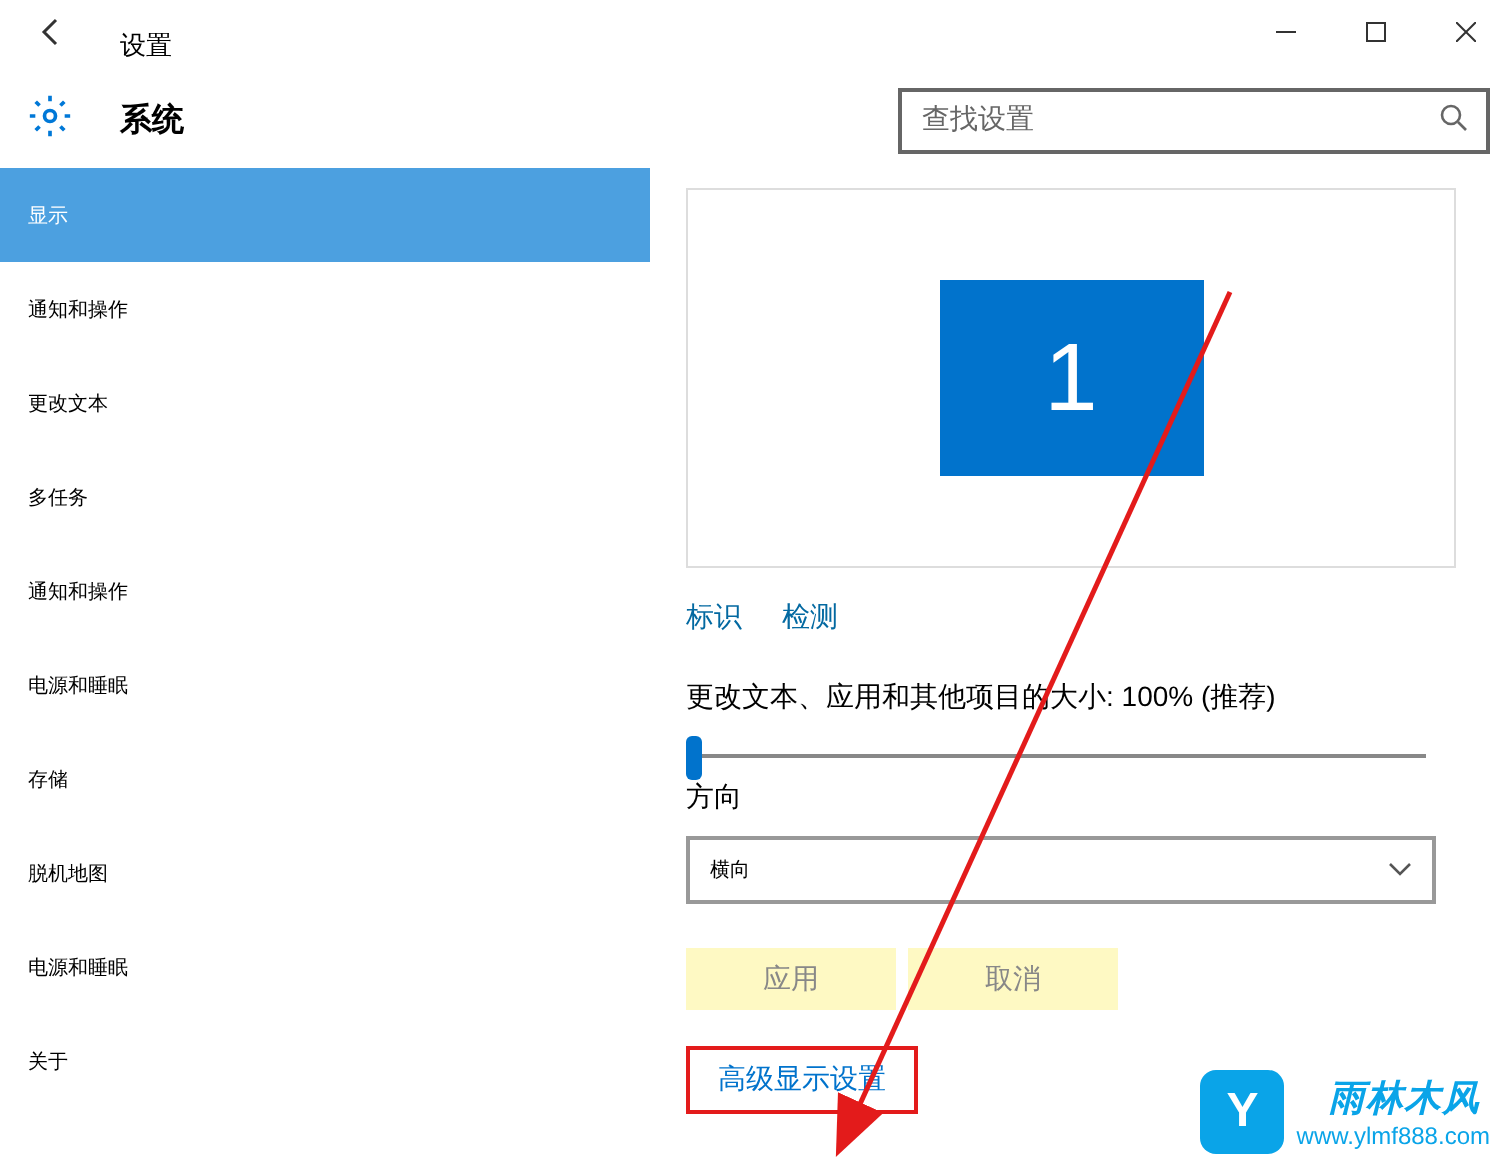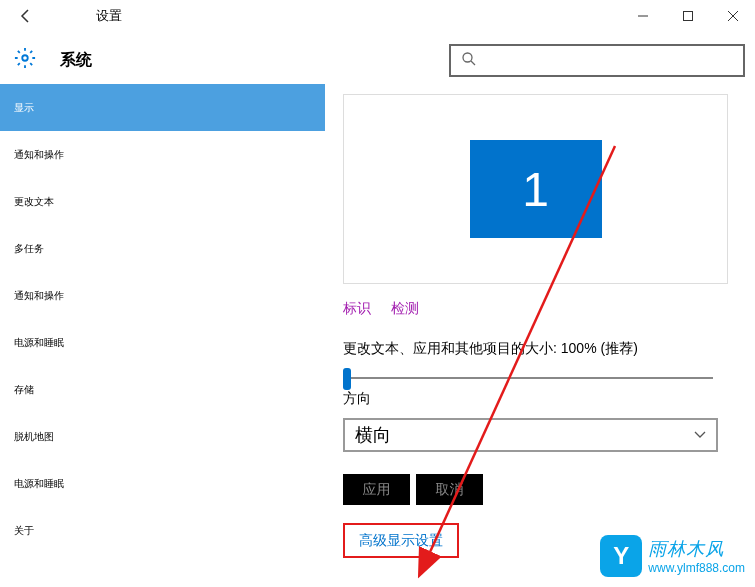--- a/index.html
+++ b/index.html
@@ -1,18 +1,18 @@
 <!DOCTYPE html>
 <html><head>
   <meta charset="utf-8">
   <style>
     * { margin: 0; padding: 0; box-sizing: border-box; font-family: "Microsoft YaHei", "Segoe UI", sans-serif; }
     body { width: 755px; height: 587px; background: #fff; position: relative; overflow: hidden; }
     
-    .titlebar { height: 32px; display: flex; align-items: center; padding-left: 10px; gap: 36px; }
+    .titlebar { height: 32px; display: flex; align-items: flex-end; padding-left: 10px; }
     .back-btn { width: 32px; height: 32px; display: flex; align-items: center; justify-content: center; font-size: 16px; cursor: pointer; }
     .title-text { margin-left: 18px; font-size: 13px; }
     .window-controls { margin-left: auto; display: flex; }
     .wc-btn { width: 45px; height: 32px; display: flex; align-items: center; justify-content: center; cursor: pointer; }
     .wc-btn svg { width: 10px; height: 10px; }
     
     .header-row { height: 48px; display: flex; align-items: center; padding: 0 10px 0 14px; margin-top: 4px; }
     .gear-icon { color: #0078d7; }
     .header-text { margin-left: 24px; font-size: 16px; font-weight: 600; }
     .search-box { margin-left: auto; width: 296px; height: 33px; border: 2px solid #666; display: flex; align-items: center; padding: 0 8px 0 10px; color: #666; }
@@ -22,42 +22,42 @@
     .main { display: flex; height: calc(100% - 84px); }
     .sidebar { width: 325px; }
     .nav-item { height: 47px; display: flex; align-items: center; padding-left: 14px; font-size: 10px; cursor: pointer; }
     .nav-item.selected { background: #4ca0e0; color: #fff; }
     
     .content { flex: 1; padding: 10px 10px 0 18px; position: relative; }
     .monitor-preview { width: 385px; height: 190px; border: 1px solid #ddd; display: flex; align-items: center; justify-content: center; margin-bottom: 16px; }
     .monitor-box { width: 132px; height: 98px; background: #0173cc; color: #fff; display: flex; align-items: center; justify-content: center; font-size: 48px; font-weight: 300; }
     
     .link-row { display: flex; gap: 20px; margin-bottom: 22px; }
-    .link { color: #a21caf; font-size: 14px; cursor: pointer; }
+    .link { color: #0369a1; font-size: 14px; cursor: pointer; }
     
     .label-text { font-size: 14px; margin-bottom: 10px; }
     .slider-wrap { width: 370px; margin-bottom: 20px; position: relative; }
     .slider-track { height: 2px; background: #888; position: relative; top: 9px; }
     .slider-thumb { position: absolute; left: 0; top: 0; width: 8px; height: 22px; background: #0173cc; border-radius: 3px; }
     
-    .select-box { width: 375px; height: 34px; border: 2px solid #999; display: flex; align-items: center; padding: 0 10px; font-size: 18px; cursor: pointer; margin-bottom: 22px; justify-content: space-between; }
+    .select-box { width: 375px; height: 34px; border: 2px solid #999; display: flex; align-items: center; padding: 0 10px; font-size: 10px; cursor: pointer; margin-bottom: 22px; justify-content: space-between; }
     .select-box .chev { margin-left: auto; font-size: 12px; color: #555; }
     
     .btn-row { display: flex; gap: 6px; margin-bottom: 18px; }
-    .btn { width: 67px; height: 31px; background: #000000; color: #888; display: flex; align-items: center; justify-content: center; font-size: 14px; cursor: pointer; }
+    .btn { width: 105px; height: 31px; background: #fef9c3; color: #888; display: flex; align-items: center; justify-content: center; font-size: 14px; cursor: pointer; }
     
     .adv-link-box { border: 2px solid #e31b1b; padding: 6px 14px; display: inline-block; }
     .adv-link { color: #0173cc; font-size: 14px; cursor: pointer; }
     
     .arrow-svg { position: absolute; top: 0; left: 0; pointer-events: none; }
     
     .watermark { position: absolute; right: 10px; bottom: 10px; display: flex; align-items: center; gap: 6px; }
     .wm-badge { width: 42px; height: 42px; background: #0aa4e8; border-radius: 8px; display: flex; align-items: center; justify-content: center; color: #fff; font-size: 24px; font-weight: bold; }
     .wm-text { display: flex; flex-direction: column; }
-    .wm-title { color: #0aa4e8; font-size: 18px; font-weight: normal; font-style: italic; letter-spacing: 1px; }
+    .wm-title { color: #0aa4e8; font-size: 18px; font-weight: bold; font-style: italic; letter-spacing: 1px; margin-left: 16px; }
     .wm-url { color: #0aa4e8; font-size: 12px; }
   </style>
 </head>
 <body>
 
 <div class="titlebar">
   <div class="back-btn">
     <svg width="16" height="16" viewBox="0 0 16 16">
         <path d="M10 2 L4 8 L10 14" stroke="#333" stroke-width="1.5" fill="none"></path>
       </svg>
@@ -85,20 +85,21 @@
 
 <div class="header-row">
   <span class="gear-icon">
     <svg width="22" height="22" viewBox="0 0 24 24" fill="none" stroke="#0078d7" stroke-width="2">
         <circle cx="12" cy="12" r="3"></circle>
         <path d="M12 1v3m0 16v3M4.2 4.2l2.1 2.1m11.4 11.4l2.1 2.1M1 12h3m16 0h3M4.2 19.8l2.1-2.1m11.4-11.4l2.1-2.1"></path>
       </svg>
   </span>
   <div class="header-text">系统</div>
   <div class="search-box">
+    <span class="search-placeholder">查找设置</span>
     <span class="search-icon">
       <svg width="16" height="16" viewBox="0 0 16 16">
           <circle cx="6.5" cy="6.5" r="4.5" stroke="#666" stroke-width="1.3" fill="none"></circle>
           <line x1="10" y1="10" x2="14" y2="14" stroke="#666" stroke-width="1.3"></line>
         </svg>
     </span>
   </div>
 </div>
 
 <div class="main">

